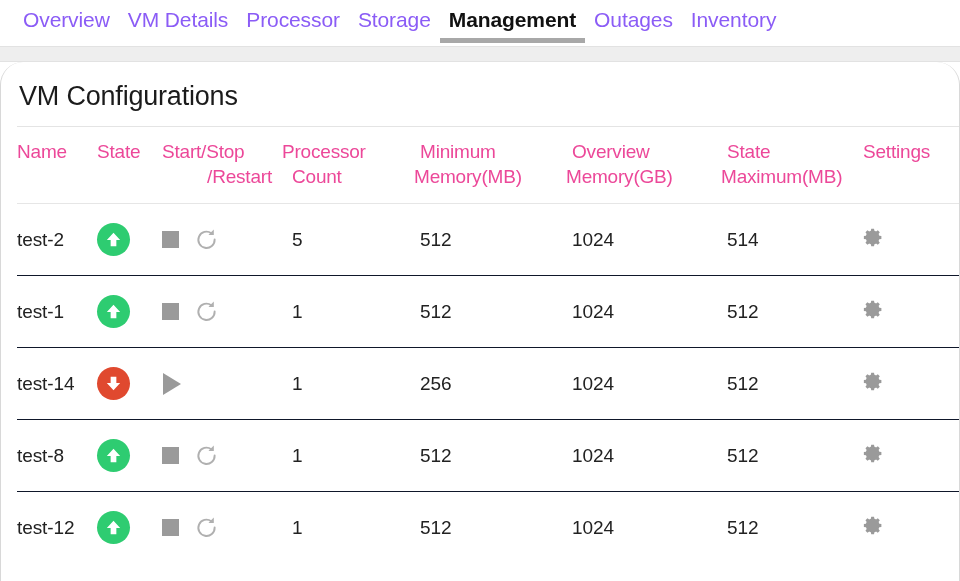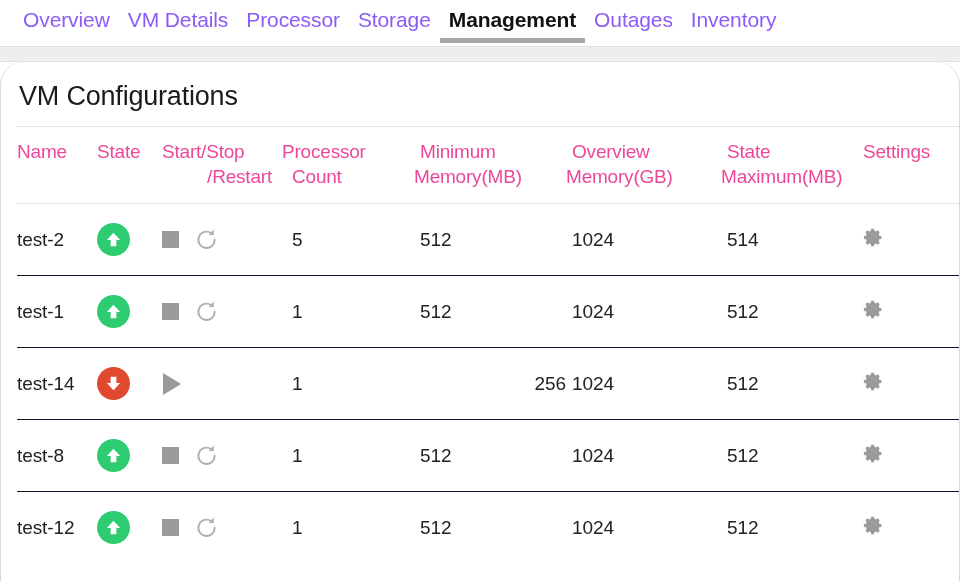--- a/index.html
+++ b/index.html
@@ -298,21 +298,21 @@
               </svg>
             </span></td>
           <td>
             <div class="actions-cell">
               <span class="icon-btn" style="margin-left: 1px;">
                 <span class="play-tri"></span>
               </span>
             </div>
           </td>
           <td style="padding-left: 10px;">1</td>
-          <td style="padding-left: 6px; text-align: right;">256</td>
+          <td style="padding-left: 6px;">256</td>
           <td style="padding-left: 6px;">1024</td>
           <td style="padding-left: 6px;">512</td>
           <td class="gear-cell"><span class="icon-btn gear-ic">
               <svg width="21" height="21" viewBox="0 0 24 24">
                 <path fill="#9a9a9a" d="M12 8.2a3.8 3.8 0 1 0 0 7.6 3.8 3.8 0 0 0 0-7.6zm0 5.9a2.1 2.1 0 1 1 0-4.2 2.1 2.1 0 0 1 0 4.2z"></path>
                 <path fill="#9a9a9a" d="M21 13.6v-3.2l-2.4-.4a6.9 6.9 0 0 0-.8-1.9l1.4-2-2.3-2.3-2 1.4a6.9 6.9 0 0 0-1.9-.8L12.6 2h-3.2l-.4 2.4a6.9 6.9 0 0 0-1.9.8l-2-1.4L2.8 6.1l1.4 2a6.9 6.9 0 0 0-.8 1.9L1 10.4v3.2l2.4.4c.2.7.5 1.3.8 1.9l-1.4 2 2.3 2.3 2-1.4c.6.3 1.2.6 1.9.8l.4 2.4h3.2l.4-2.4c.7-.2 1.3-.5 1.9-.8l2 1.4 2.3-2.3-1.4-2c.3-.6.6-1.2.8-1.9l2.4-.4z"></path>
               </svg>
             </span></td>
         </tr>
         <tr>

